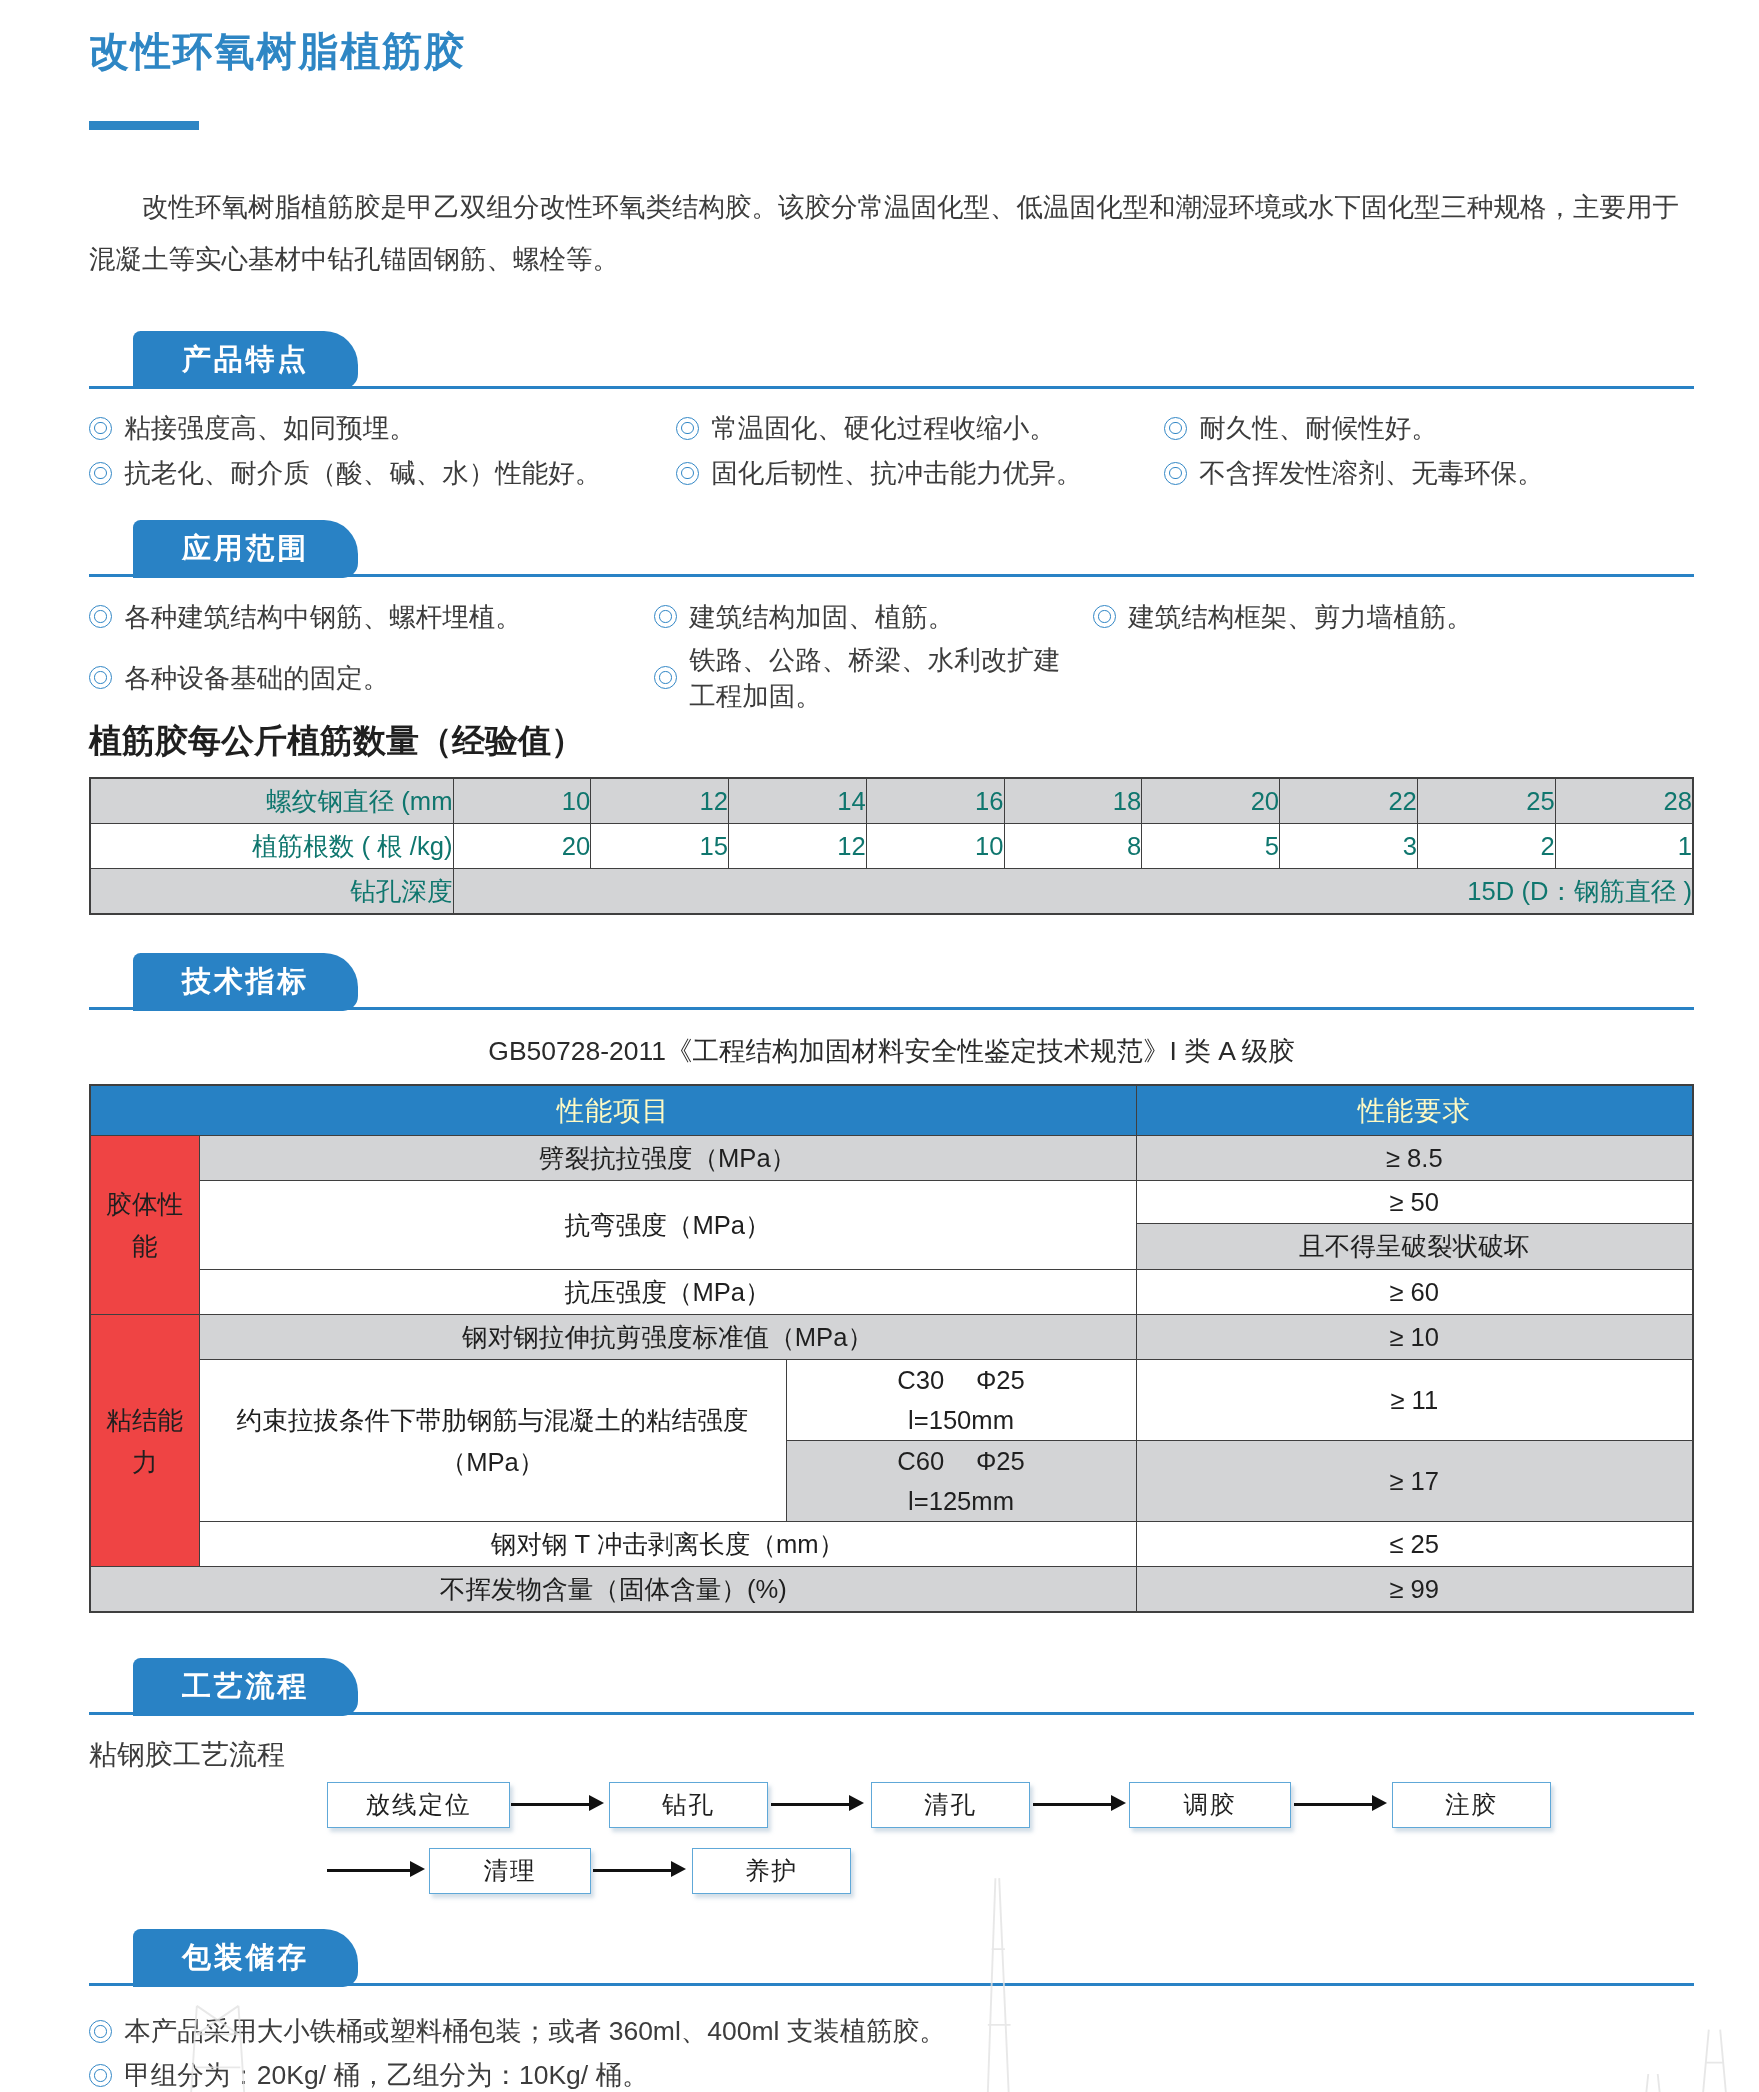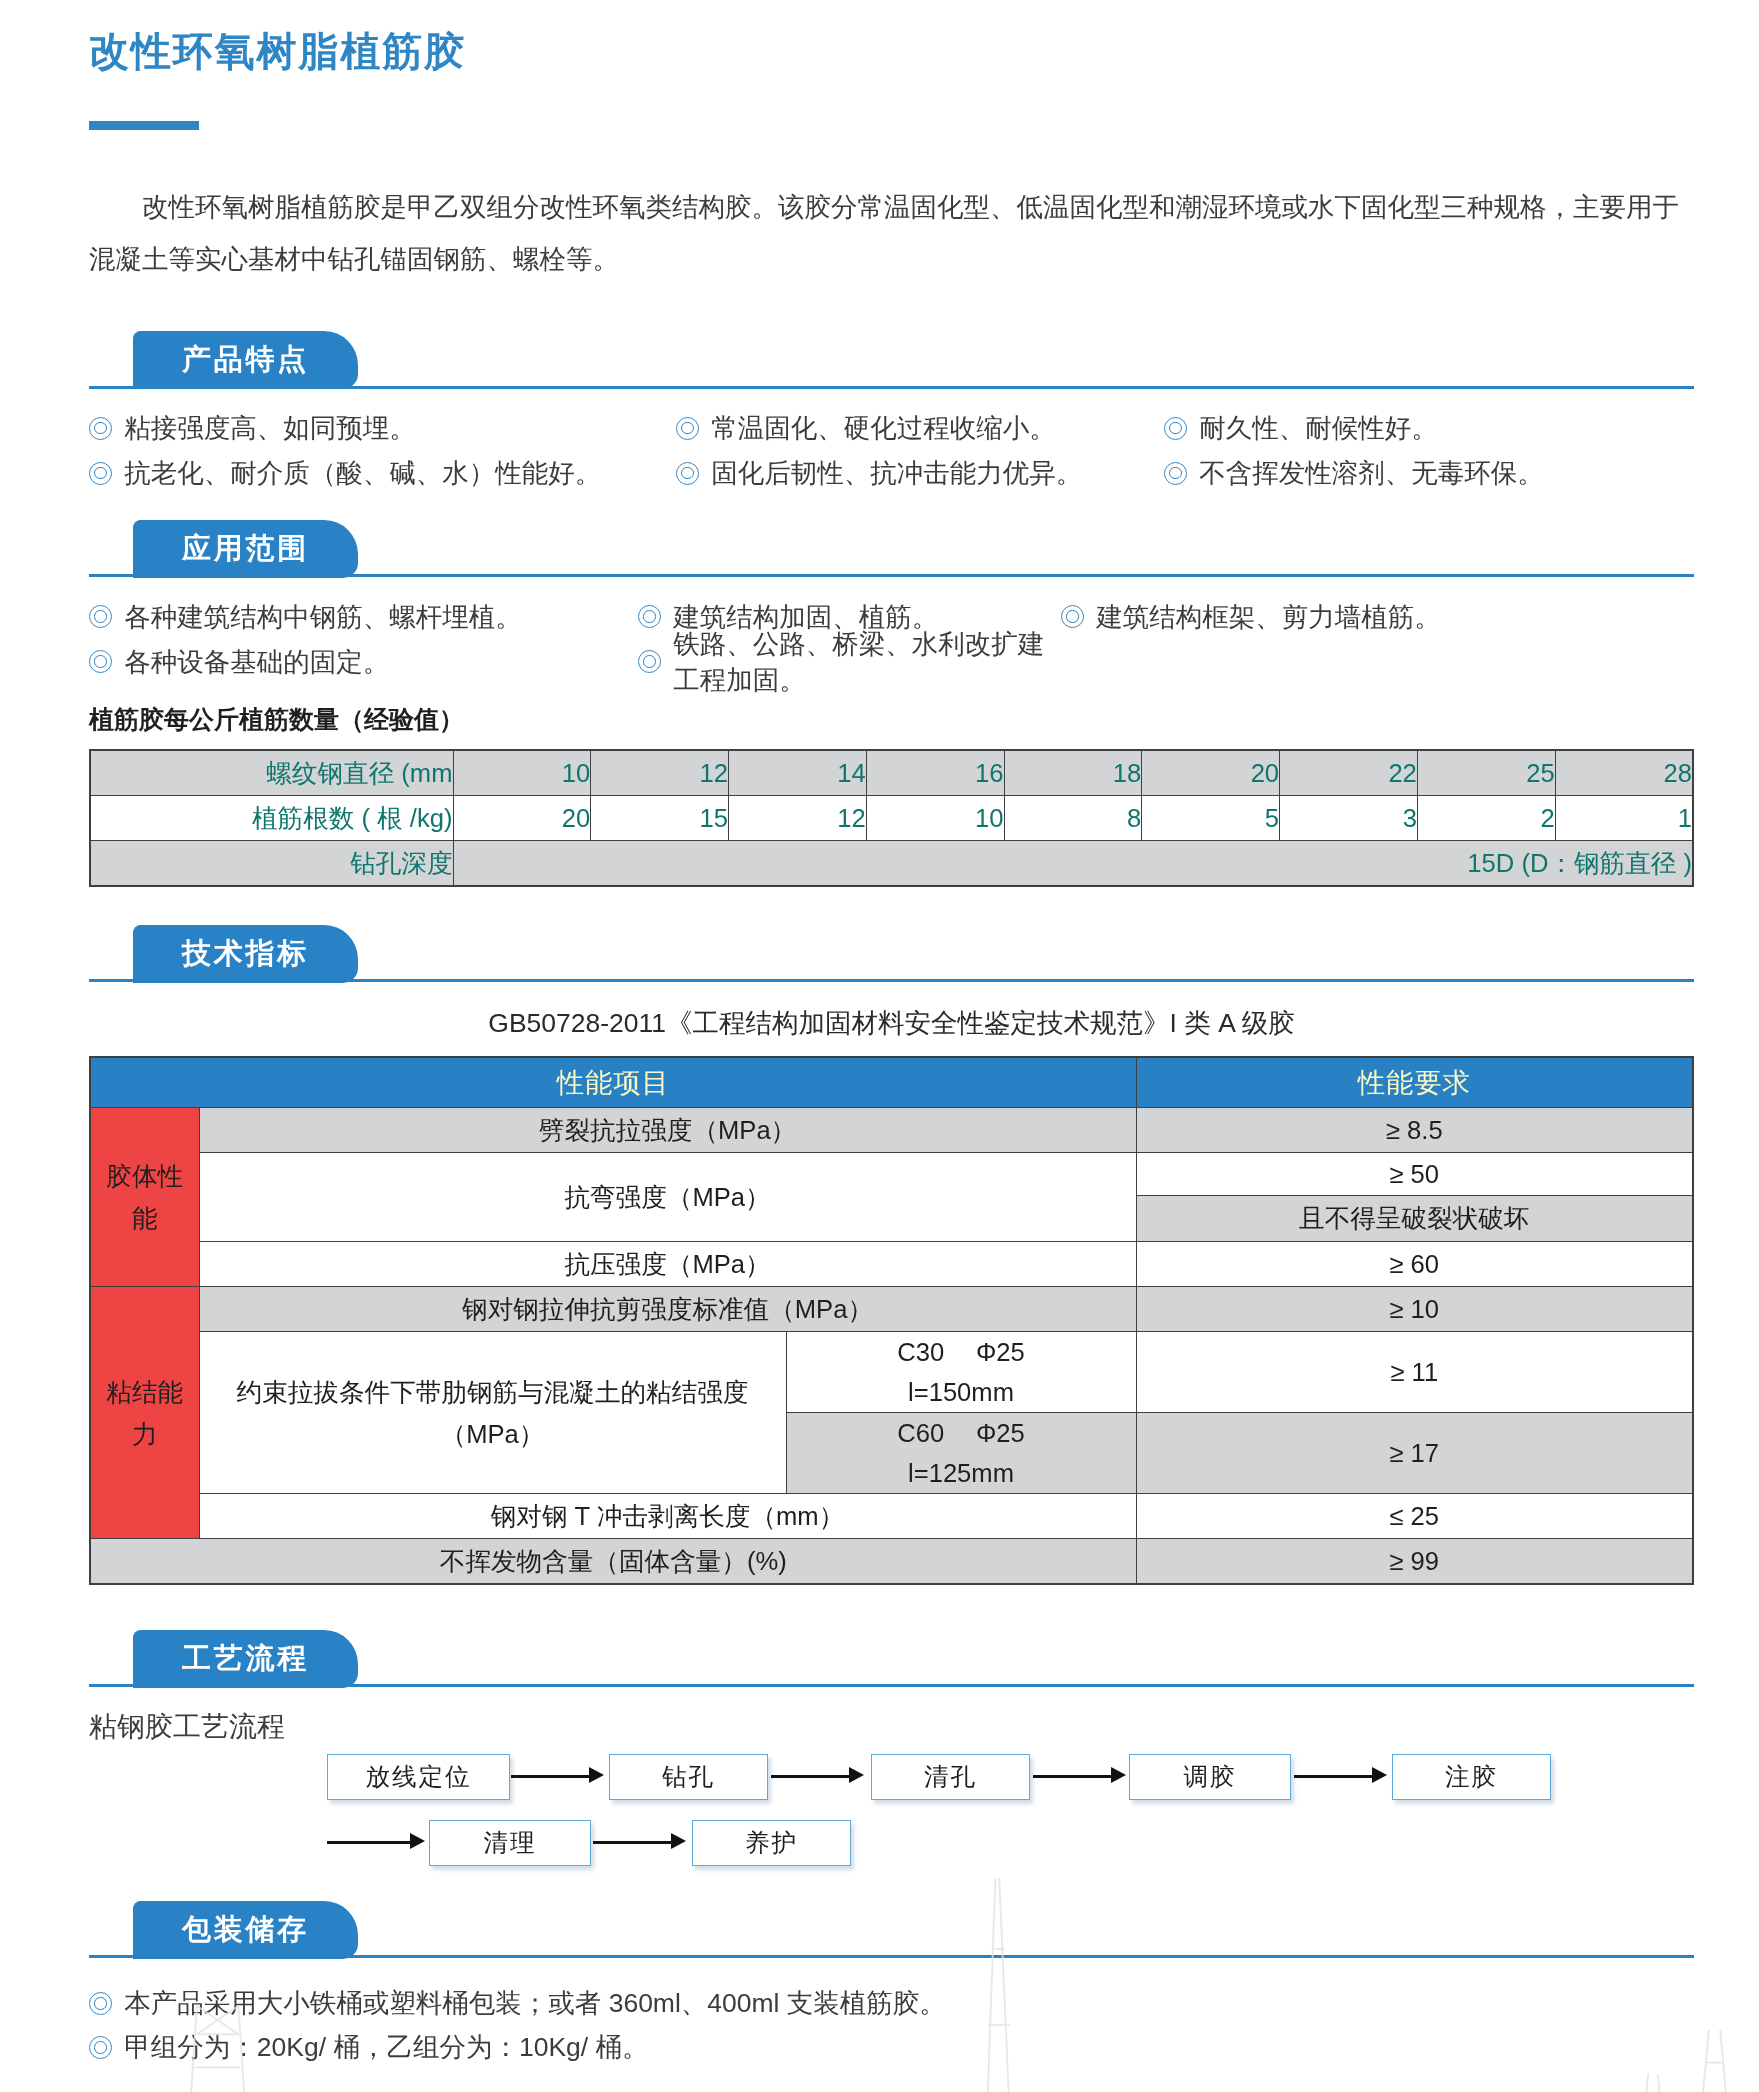--- a/index.html
+++ b/index.html
@@ -18,30 +18,30 @@
   .sec-head{border-bottom:3.8px solid #2982c5;height:54px;position:relative;}
   .sec-tab{
     position:absolute;left:0;bottom:-3.8px;width:225px;height:58px;line-height:56px;
     background:#2982c5;color:#ffffff;font-size:29px;font-weight:bold;text-align:center;
     letter-spacing:2.8px;border-radius:7.6px 34px 15px 0;margin-left:44px;
   }
 
   
   .bullets{display:grid;margin-top:17px;}
   .grid-features{grid-template-columns:587px 488px 1fr;}
-  .grid-apps{grid-template-columns:549px 423px 1fr;}
+  .grid-apps{grid-template-columns:549px 423px 1fr;gap:16px;}
   .grid-pack{grid-template-columns:1fr;}
   .bullet{display:flex;align-items:center;gap:12.3px;height:45px;font-size:26.5px;color:#3c3c3c;}
   .pack .bullet{height:44px;}
   .bullseye{flex:0 0 auto;width:21px;height:21px;border:1.9px solid #3287c6;border-radius:50%;
     display:inline-flex;align-items:center;justify-content:center;}
   .bullseye .inner{width:10.4px;height:10.4px;border:1.9px solid #3287c6;border-radius:50%;}
 
   
-  .tbl-title{margin:19px 0 0 0;font-size:25px;font-weight:bold;color:#1f1f1f;}
+  .tbl-title{margin:19px 0 0 0;font-size:33px;font-weight:bold;color:#1f1f1f;}
   table.rebar{border-collapse:collapse;table-layout:fixed;width:1605px;margin-top:13.2px;
     border:2.8px solid #3f3f3f;}
   table.rebar td,table.rebar th{border:0.9px solid #3f3f3f;border-top-width:1.9px;border-bottom-width:1.9px;
     height:44px;text-align:right;font-size:25.6px;font-weight:normal;color:#0f766e;padding:0;}
   .gray{background:#d3d4d6;}
 
   
   .std-line{margin-top:23px;text-align:center;font-size:26.5px;color:#2a2a2a;}
   table.tech{border-collapse:collapse;table-layout:fixed;width:1605px;margin-top:15px;
     border:2.8px solid #3f3f3f;}

